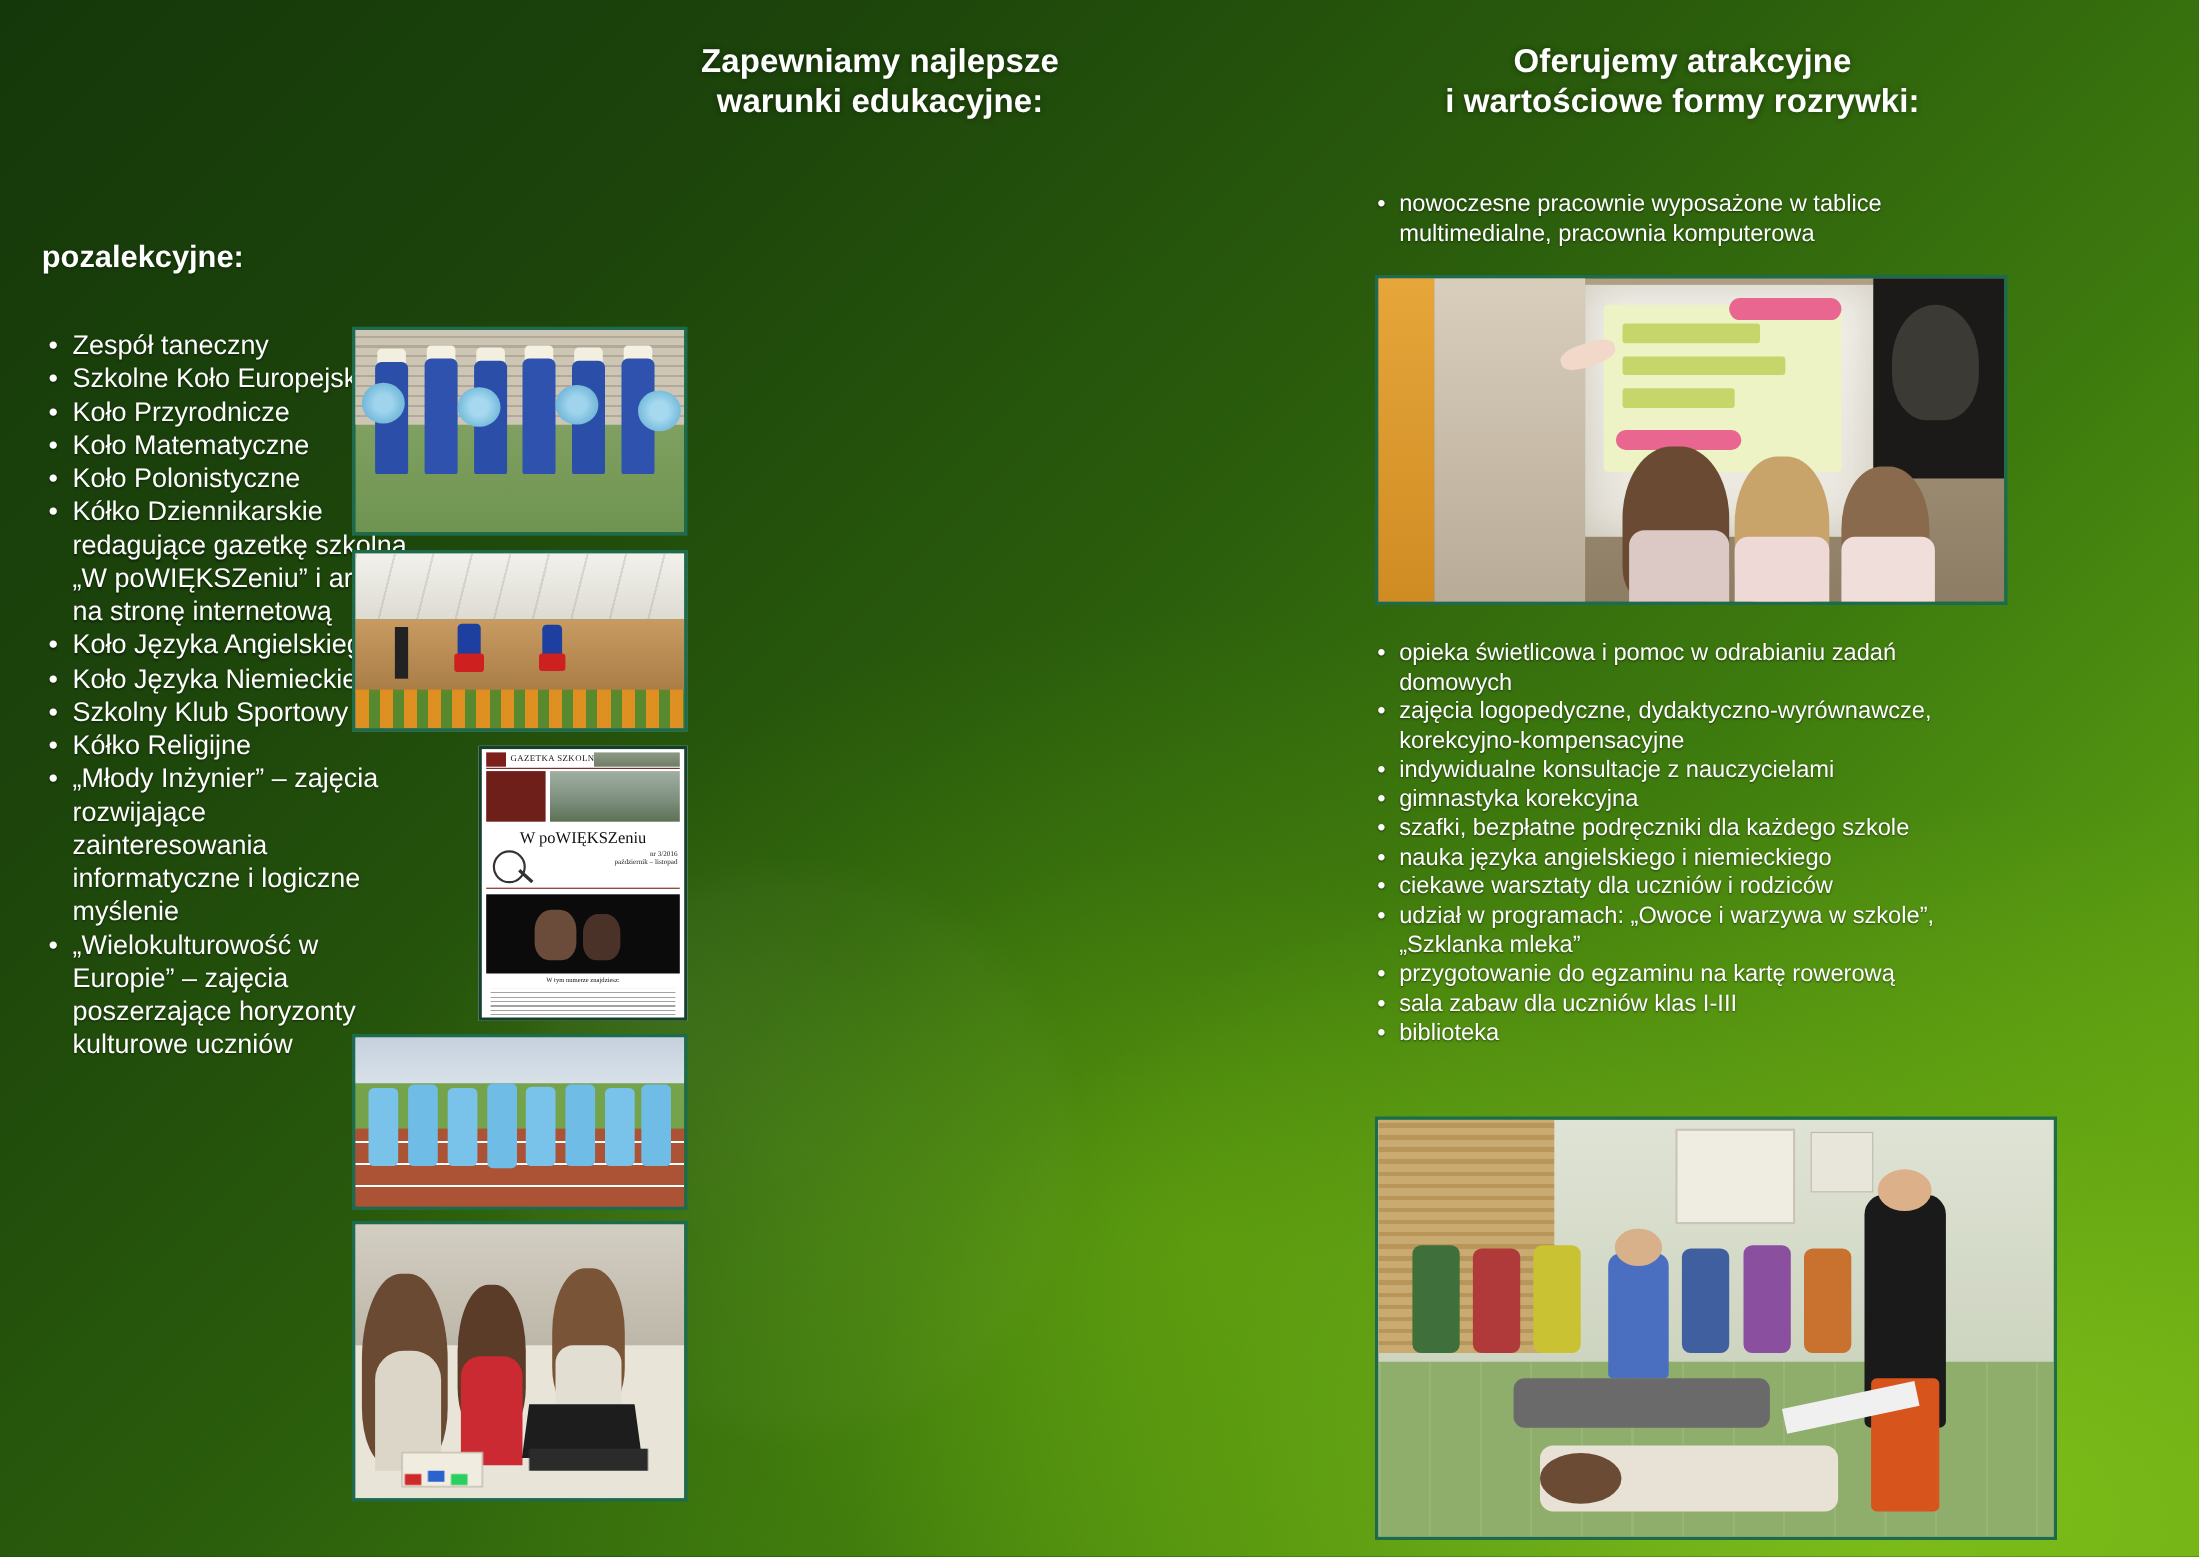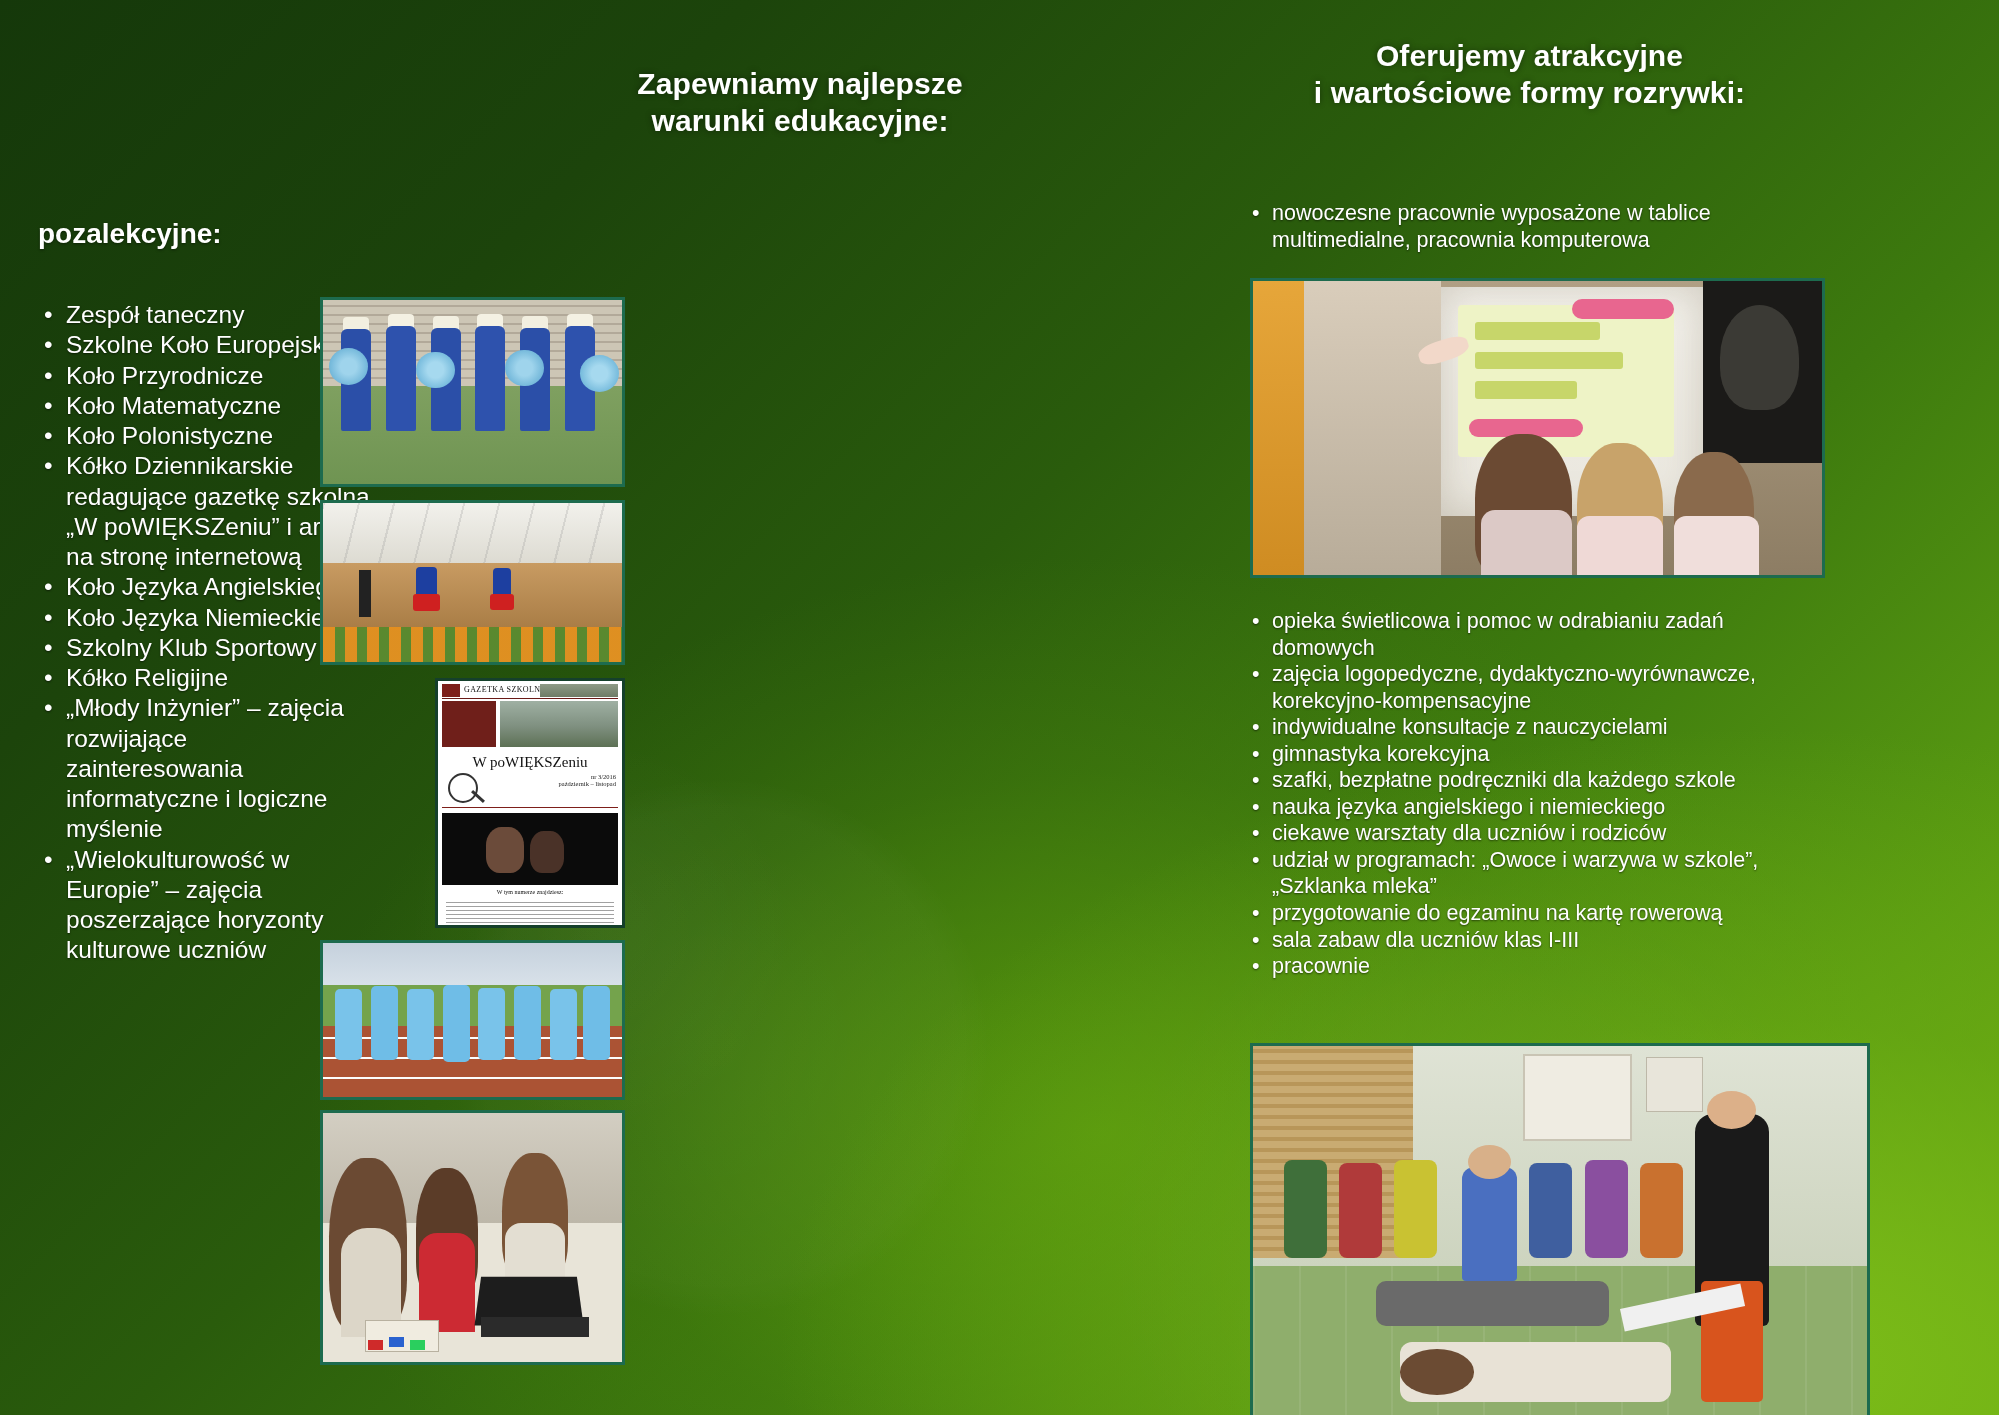--- a/index.html
+++ b/index.html
@@ -22,21 +22,21 @@
   #poster::after{
     content:"";position:absolute;inset:0;pointer-events:none;
     background:
       radial-gradient(circle 520px at 36% 74%, rgba(255,255,255,0.035) 0%, rgba(255,255,255,0.02) 46%, rgba(255,255,255,0) 52%),
       radial-gradient(circle 330px at 30% 66%, rgba(255,255,255,0.03) 0%, rgba(255,255,255,0) 60%),
       radial-gradient(circle 700px at 74% 88%, rgba(255,255,255,0.03) 0%, rgba(255,255,255,0) 55%);
   }
   .cols{position:absolute;inset:0;display:flex;}
   .col{position:relative;box-sizing:border-box;}
   .col-left{width:540px;padding:0 0 0 0;}
-  .col-mid{width:520px;margin-top:28px;}
+  .col-mid{width:520px;}
   .col-right{width:939px;}
 
   h1.coltitle{
     margin:0;color:#ffffff;font-weight:bold;
     text-align:center;line-height:1.22;
     text-shadow:0 0 6px rgba(0,0,0,.45);
     letter-spacing:.1px;
   }
   .subhead{
     color:#ffffff;font-weight:bold;line-height:1.3;
@@ -293,21 +293,21 @@
       <li>
           <span class="bl">•</span>
           <span class="tx">przygotowanie do egzaminu na kartę rowerową</span>
         </li>
       <li>
           <span class="bl">•</span>
           <span class="tx">sala zabaw dla uczniów klas I-III</span>
         </li>
       <li>
           <span class="bl">•</span>
-          <span class="tx">pracownie</span>
+          <span class="tx">biblioteka</span>
         </li>
     </ul>
 
     <div class="photo" style="left:710px;top:1015px;width:620px;height:385px;background:linear-gradient(#cfd6c5,#aebb9b);">
       <div style="position:absolute;left:0;top:0;right:0;height:58%;background:linear-gradient(#dfe3d5,#cdd4bf);"></div>
       <div style="position:absolute;left:0;top:0;width:26%;height:56%;background:repeating-linear-gradient(0deg,#c9ab72 0px,#c9ab72 7px,#b89659 7px,#b89659 11px);"></div>
       <div style="position:absolute;left:44%;top:2%;width:17%;height:22%;background:#efece2;border:2px solid #c9c4b4;"></div>
       <div style="position:absolute;left:64%;top:3%;width:9%;height:14%;background:#e8e5da;border:1px solid #bdb8a8;"></div>
       <div style="position:absolute;left:0;top:58%;right:0;bottom:0;background:#8fae6c;"></div>
       <div style="position:absolute;left:0;top:58%;right:0;bottom:0;background:repeating-linear-gradient(90deg,rgba(255,255,255,.08) 0px,rgba(255,255,255,.08) 2px,transparent 2px,transparent 46px);"></div>

